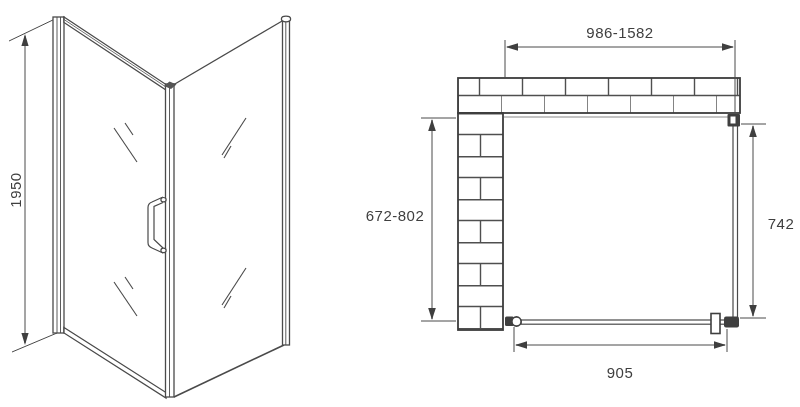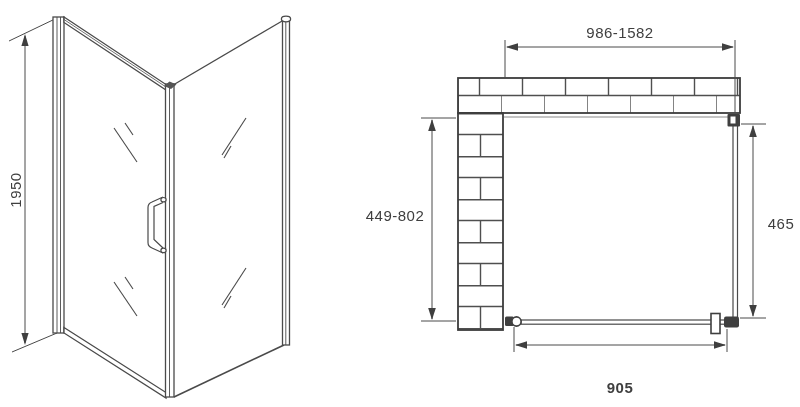--- a/index.html
+++ b/index.html
@@ -164,19 +164,19 @@
         <polygon points="515,345 527,341.2 527,348.8" fill="#3f3f3f" stroke="none"></polygon>
         <polygon points="726,345 714,341.2 714,348.8" fill="#3f3f3f" stroke="none"></polygon>
       </g>
     </g>
   </svg>
 
   <div class="dim-label vertical" style="left:15px;top:190px;">1950</div>
 
   <div class="dim-label" style="left:620px;top:32px;">986-1582</div>
 
-  <div class="dim-label" style="left:395px;top:215px;">449-802</div>
+  <div class="dim-label" style="left:395px;top:215px;">672-802</div>
 
-  <div class="dim-label" style="left:781px;top:223px;">465</div>
+  <div class="dim-label" style="left:781px;top:223px;">742</div>
 
-  <div class="dim-label" style="left:620px;top:387px;font-weight:bold;">905</div>
+  <div class="dim-label" style="left:620px;top:372px;">905</div>
 
 </div>
 
 </body></html>

